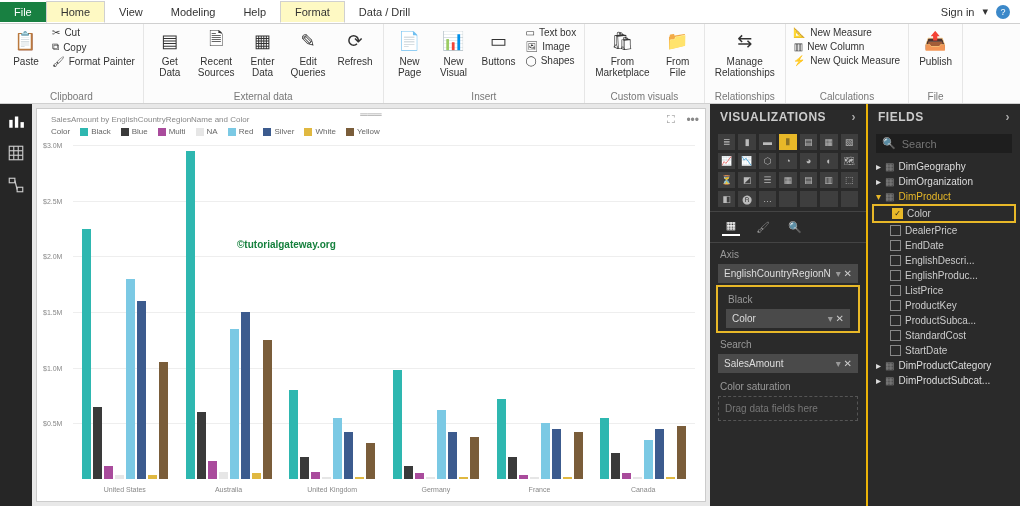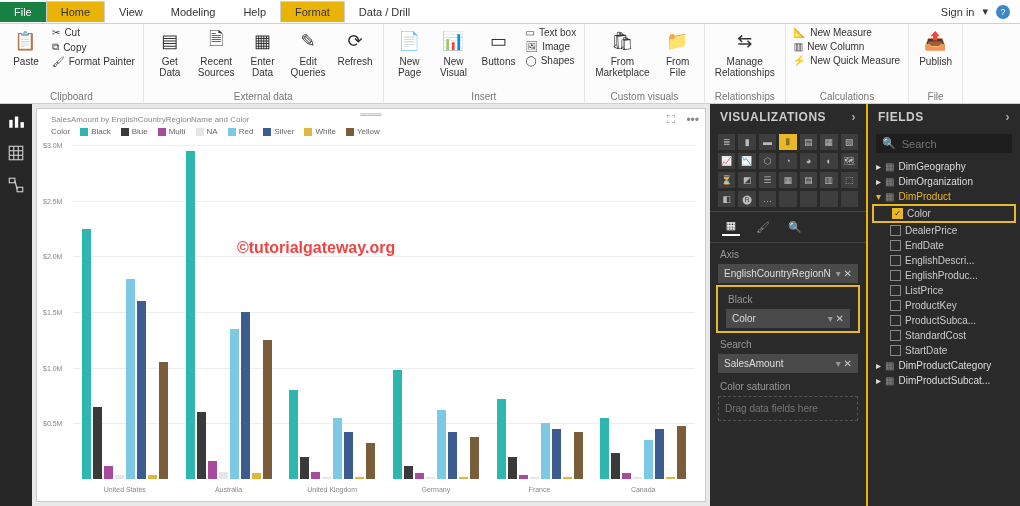--- a/index.html
+++ b/index.html
@@ -2,21 +2,21 @@
 <html><head>
 <meta charset="utf-8">
 <style>
 * { box-sizing: border-box; margin: 0; padding: 0; }
 body { font-family: "Segoe UI", Arial, sans-serif; font-size: 11px; color: #333; background: #fff; width: 1020px; height: 506px; overflow: hidden; display: flex; flex-direction: column; }
 
 
 .tabs { display: flex; align-items: center; height: 24px; background: #fff; border-bottom: 1px solid #d0d0d0; font-size: 11px; }
 .tab { padding: 4px 14px; cursor: pointer; }
 .tab.file { background: #188041; color: #fff; }
-.tab.active { border: 1px solid #d0d0d0; border-bottom: 1px solid #fff; margin-bottom: -1px; background: #eab308; }
+.tab.active { border: 1px solid #d0d0d0; border-bottom: 1px solid #fff; margin-bottom: -1px; background: #fef9c3; }
 .top-right { margin-left: auto; display: flex; align-items: center; gap: 8px; padding-right: 10px; justify-content: center; }
 .help-circle { width: 14px; height: 14px; border-radius: 50%; background: #3b88c9; color: #fff; display: flex; align-items: center; justify-content: center; font-size: 9px; }
 
 
 .ribbon { display: flex; height: 80px; background: #fcfcfc; border-bottom: 1px solid #d0d0d0; }
 .group { display: flex; flex-direction: column; border-right: 1px solid #e6e6e6; padding: 2px 6px 0; }
 .group-body { display: flex; align-items: flex-start; gap: 4px; flex: 1; }
 .group-label { text-align: center; font-size: 10px; color: #777; padding: 1px 0; }
 .rbtn-big { display: flex; flex-direction: column; align-items: center; gap: 2px; padding: 2px 4px; font-size: 10px; text-align: center; min-width: 40px; cursor: pointer; }
 .rbtn-big .ico { width: 26px; height: 26px; display: flex; align-items: center; justify-content: center; font-size: 18px; }
@@ -28,21 +28,21 @@
 .leftbar { width: 32px; background: #262626; display: flex; flex-direction: column; align-items: center; padding-top: 8px; gap: 14px; }
 .leftbar-item { width: 18px; height: 18px; display: flex; align-items: center; justify-content: center; color: #ccc; cursor: pointer; }
 .leftbar-item.active { color: #fff; }
 
 .canvas-wrap { flex: 1; background: #e8e8e8; display: flex; padding: 4px; overflow: hidden; }
 .canvas { flex: 1; background: #fff; position: relative; border: 1px solid #ccc; }
 .chart-title { position: absolute; top: 6px; left: 14px; font-size: 8px; color: #888; }
 .legend { position: absolute; top: 18px; left: 14px; display: flex; gap: 10px; font-size: 8px; color: #666; align-items: center; }
 .legend-item { display: flex; align-items: center; gap: 3px; }
 .swatch { width: 8px; height: 8px; }
-.watermark { position: absolute; top: 130px; left: 200px; color: #ef4444; font-size: 16px; font-weight: bold; z-index: 5; }
+.watermark { position: absolute; top: 130px; left: 200px; color: #15803d; font-size: 10px; font-weight: bold; z-index: 5; }
 .corner-icon { position: absolute; top: 4px; right: 24px; width: 14px; height: 14px; color: #888; cursor: pointer; }
 .corner-dots { position: absolute; top: 4px; right: 6px; color: #888; cursor: pointer; font-size: 12px; }
 .handle-top { position: absolute; top: 0; left: 50%; transform: translateX(-50%); color: #aaa; font-size: 10px; }
 
 .plot { position: absolute; top: 36px; left: 36px; right: 10px; bottom: 22px; }
 .ylabel { position: absolute; left: -30px; font-size: 7px; color: #888; transform: translateY(-50%); }
 .gridline { position: absolute; left: 0; right: 0; border-top: 1px solid #eee; }
 .bars { position: absolute; left: 0; right: 0; bottom: 0; top: 0; display: flex; }
 .catgroup { flex: 1; display: flex; align-items: flex-end; justify-content: center; gap: 2px; position: relative; }
 .catlabel { position: absolute; bottom: -14px; font-size: 7px; color: #888; white-space: nowrap; }

